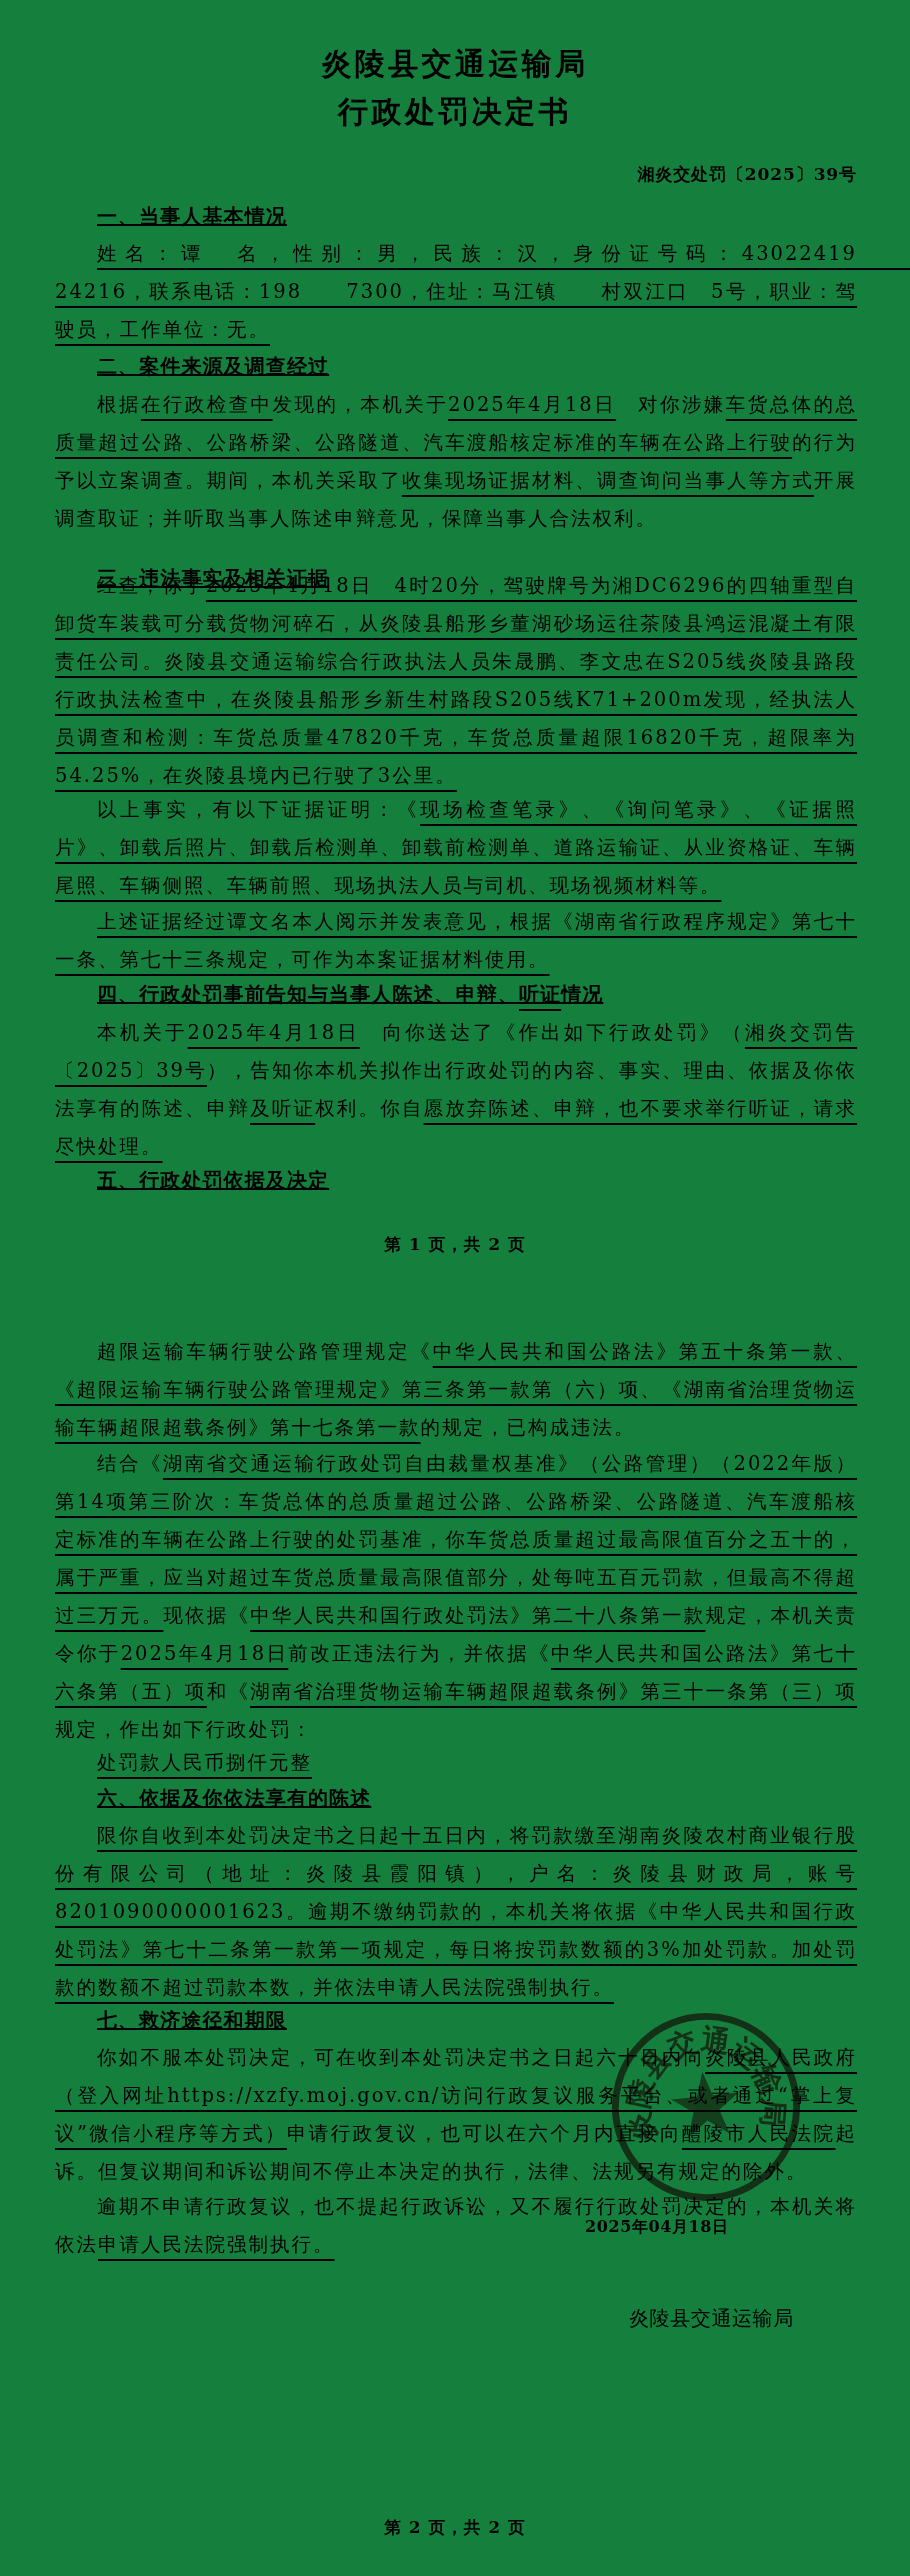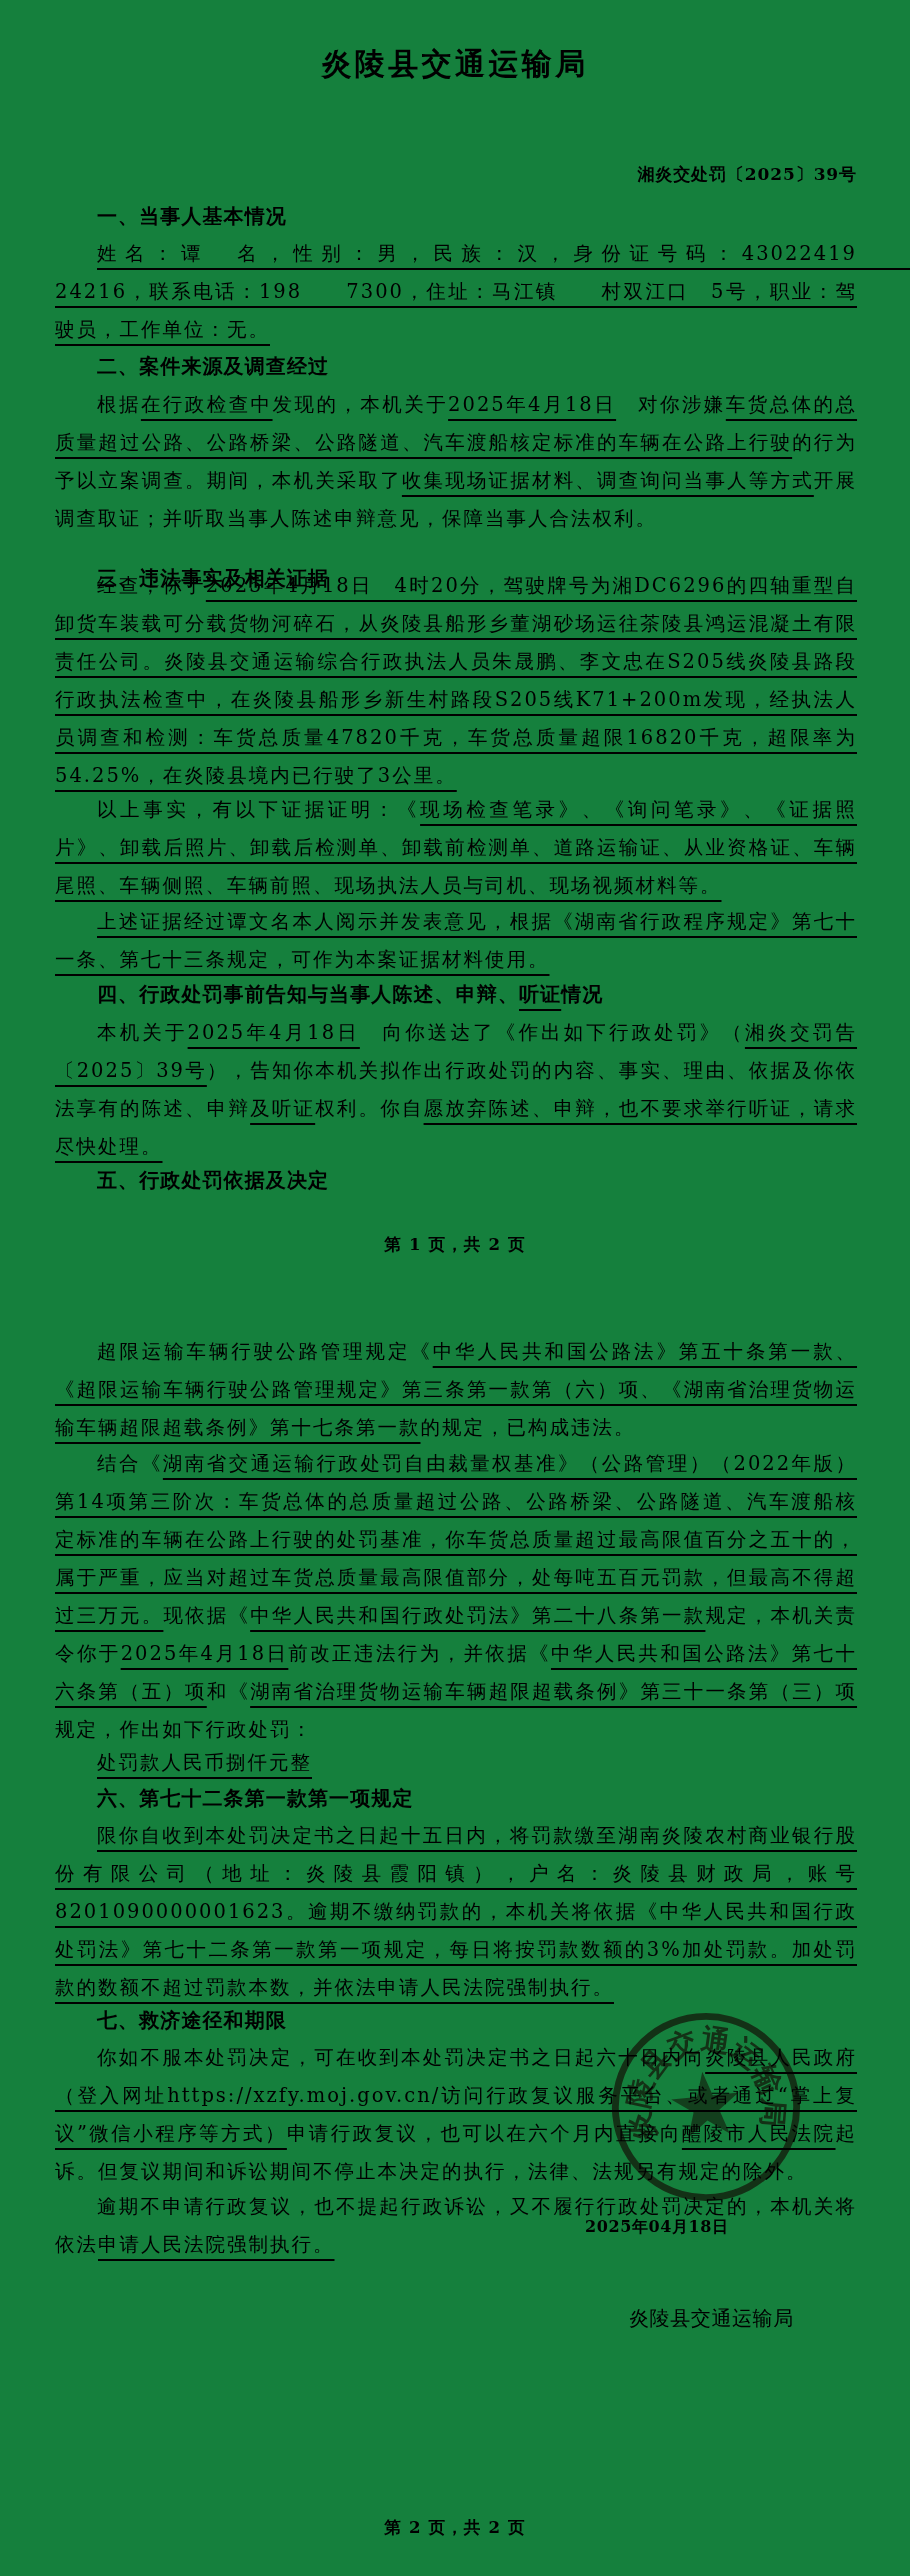--- a/index.html
+++ b/index.html
@@ -14,20 +14,21 @@
     font-family:"Liberation Sans","DejaVu Sans",sans-serif;
     font-weight:bold;font-size:30px;letter-spacing:3.4px;line-height:34px;
   }
   .docno{
     text-align:right;font-size:17px;letter-spacing:0.9px;line-height:26px;font-weight:bold;
   }
   .hd{
     font-family:"Liberation Sans","DejaVu Sans",sans-serif;
     font-weight:bold;font-size:20px;letter-spacing:1.1px;line-height:37px;
     padding-left:42px;
+    text-decoration:underline;
   }
   .para{
     font-size:19.5px;letter-spacing:2px;line-height:38px;
     text-align:justify;text-indent:42px;
   }
   .para span.u, .hd span.u{
     text-decoration:underline;
     text-decoration-thickness:1.7px;
     text-decoration-color:#000;
     text-underline-offset:7.5px;
@@ -52,20 +53,21 @@
     font-family:"DejaVu Serif","Liberation Serif",serif;
     font-weight:bold;font-size:50px;
   }
 </style>
 </head>
 <body>
 
 <div class="page">
 
   <div class="blk title" style="top:47px">炎陵县交通运输局</div>
+  <div class="blk title" style="top:95px">行政处罚决定书</div>
 
   <div class="blk docno" style="top:161px">湘炎交处罚〔2025〕39号</div>
 
   <div class="blk hd" style="top:198px">一、当事人基本情况</div>
   <div class="blk para" style="top:235px"><span class="u">姓名：谭　名，性别：男，民族：汉，身份证号码：43022419　　　24216，联系电话：198　　7300，住址：马江镇　　村双江口　5号，职业：驾驶员，工作单位：无。</span></div>
 
   <div class="blk hd" style="top:348px">二、案件来源及调查经过</div>
   <div class="blk para" style="top:386px"><span>根据</span><span class="u">在行政检查中</span><span>发现的，本机关于</span><span class="u">2025年4月18日</span><span>　对你涉嫌</span><span class="u">车货总体的总质量超过公路、公路桥梁、公路隧道、汽车渡船核定标准的车辆在公路上行驶</span><span>的行为予以立案调查。期间，本机关采取了</span><span class="u">收集现场证据材料、调查询问当事人等方式</span><span>开展调查取证；并听取当事人陈述申辩意见，保障当事人合法权利。</span></div>
 
   <div class="blk hd" style="top:560px">三、违法事实及相关证据</div>
@@ -77,21 +79,21 @@
   <div class="blk para" style="top:1014px"><span>本机关于</span><span class="u">2025年4月18日</span><span>　向你送达了《作出如下行政处罚》（</span><span class="u">湘炎交罚告〔2025〕39号</span><span>），告知你本机关拟作出行政处罚的内容、事实、理由、依据及你依法享有的陈述、申辩</span><span class="u">及听证</span><span>权利。你自</span><span class="u">愿放弃陈述、申辩，也不要求举行听证，请求尽快处理。</span></div>
 
   <div class="blk hd" style="top:1162px">五、行政处罚依据及决定</div>
 
   <div class="blk pgfoot" style="top:1233px">第 1 页，共 2 页</div>
 
   <div class="blk para" style="top:1333px"><span>超限运输车辆行驶公路管理规定《</span><span class="u">中华人民共和国公路法》第五十条第一款、《超限运输车辆行驶公路管理规定》第三条第一款第（六）项、《湖南省治理货物运输车辆超限超载条例》第十七条第一款</span><span>的规定，已构成违法。</span></div>
   <div class="blk para" style="top:1445px"><span>结合《</span><span class="u">湖南省交通运输行政处罚自由裁量权基准》（公路管理）（2022年版）第14项第三阶次：车货总体的总质量超过公路、公路桥梁、公路隧道、汽车渡船核定标准的车辆在公路上行驶的处罚基准，你车货总质量超过最高限值百分之五十的，属于严重，应当对超过车货总质量最高限值部分，处每吨五百元罚款，但最高不得超过三万元。</span><span>现依据《</span><span class="u">中华人民共和国行政处罚法》第二十八条第一款</span><span>规定，本机关责令你于</span><span class="u">2025年4月18日</span><span>前改正违法行为，并依据《</span><span class="u">中华人民共和国公路法》第七十六条第（五）项</span><span>和《</span><span class="u">湖南省治理货物运输车辆超限超载条例》第三十一条第（三）项</span><span>规定，作出如下行政处罚：</span></div>
   <div class="blk para" style="top:1744px"><span class="u">处罚款人民币捌仟元整</span></div>
 
-  <div class="blk hd" style="top:1780px">六、第七十二条第一款第一项规定</div>
+  <div class="blk hd" style="top:1780px">六、依据及你依法享有的陈述</div>
   <div class="blk para" style="top:1817px"><span class="u">限你自收到本处罚决定书之日起十五日内，将罚款缴至湖南炎陵农村商业银行股份有限公司（地址：炎陵县霞阳镇），户名：炎陵县财政局，账号8201090000001623。逾期不缴纳罚款的，本机关将依据《中华人民共和国行政处罚法》第七十二条第一款第一项规定，每日将按罚款数额的3%加处罚款。加处罚款的数额不超过罚款本数，并依法申请人民法院强制执行。</span></div>
 
   <div class="blk hd" style="top:2002px">七、救济途径和期限</div>
   <div class="blk para" style="top:2039px"><span>你如不服本处罚决定，可在收到本处罚决定书之日起六十日内向</span><span class="u">炎陵县人民政府</span><span class="u">（登入网址https://xzfy.moj.gov.cn/访问行政复议服务平台、或者通过“掌上复议”微信小程序等方式）</span><span>申请行政复议，也可以在六个月内直接向</span><span class="u">醴陵市人民法院</span><span>起诉。但复议期间和诉讼期间不停止本决定的执行，法律、法规另有规定的除外。</span></div>
   <div class="blk para" style="top:2188px"><span>逾期不申请行政复议，也不提起行政诉讼，又不履行行政处罚决定的，本机关将依法</span><span class="u">申请人民法院强制执行。</span></div>
 
   <div class="blk datestamp" style="top:2212px">2025年04月18日</div>
   <div class="blk signature" style="top:2304px">炎陵县交通运输局</div>
 
   <svg class="seal" viewBox="-190 -190 380 380">

